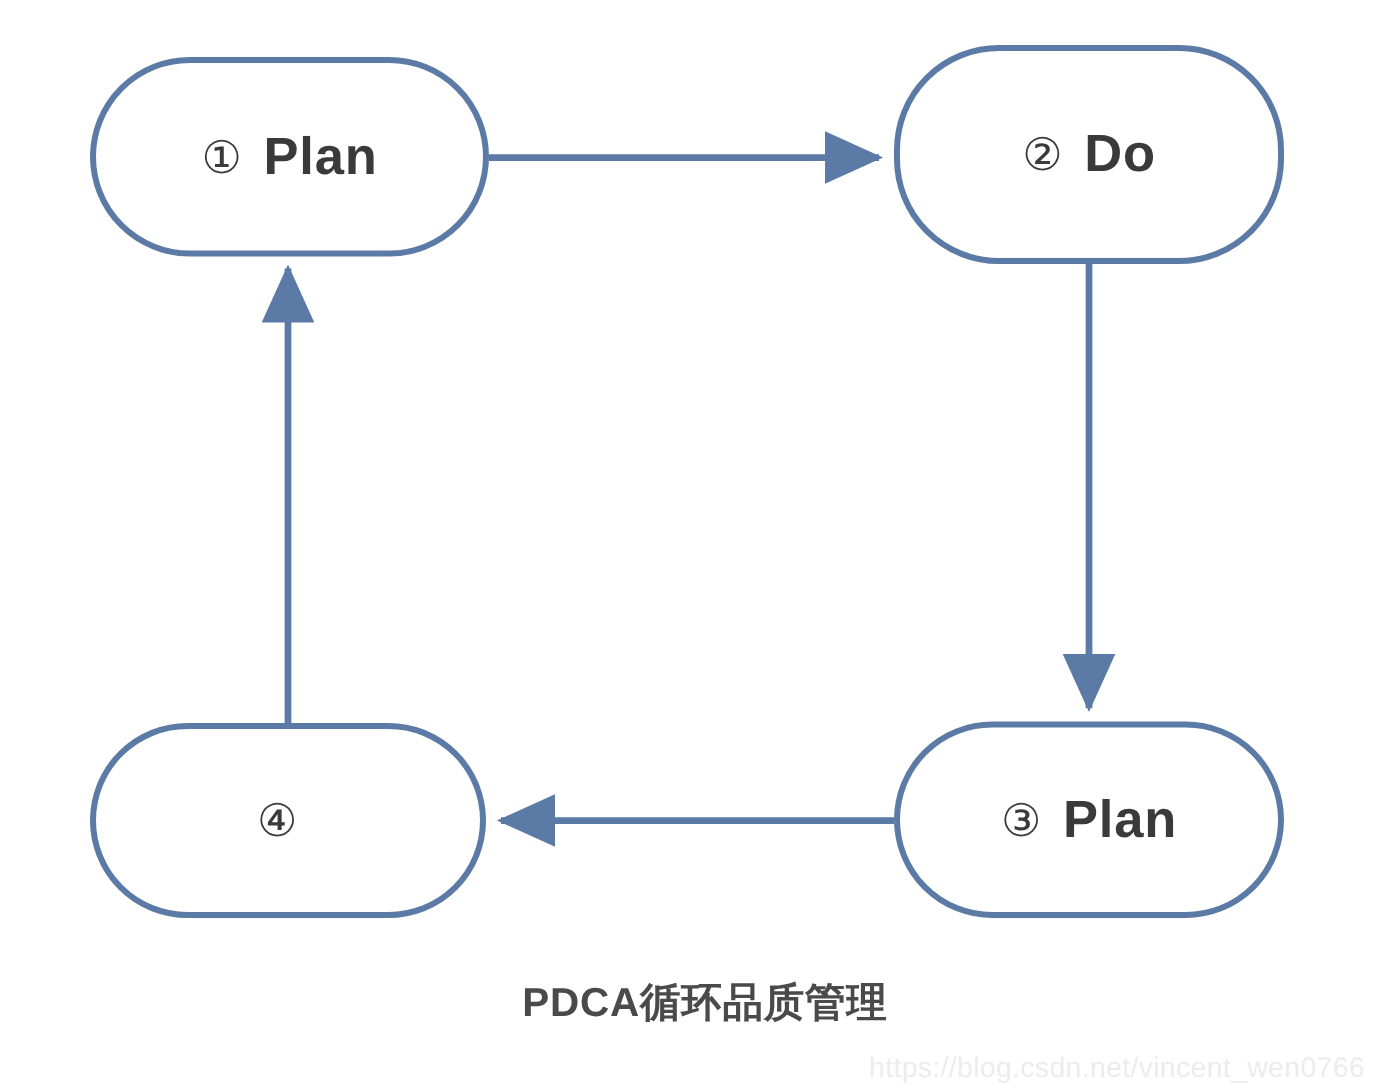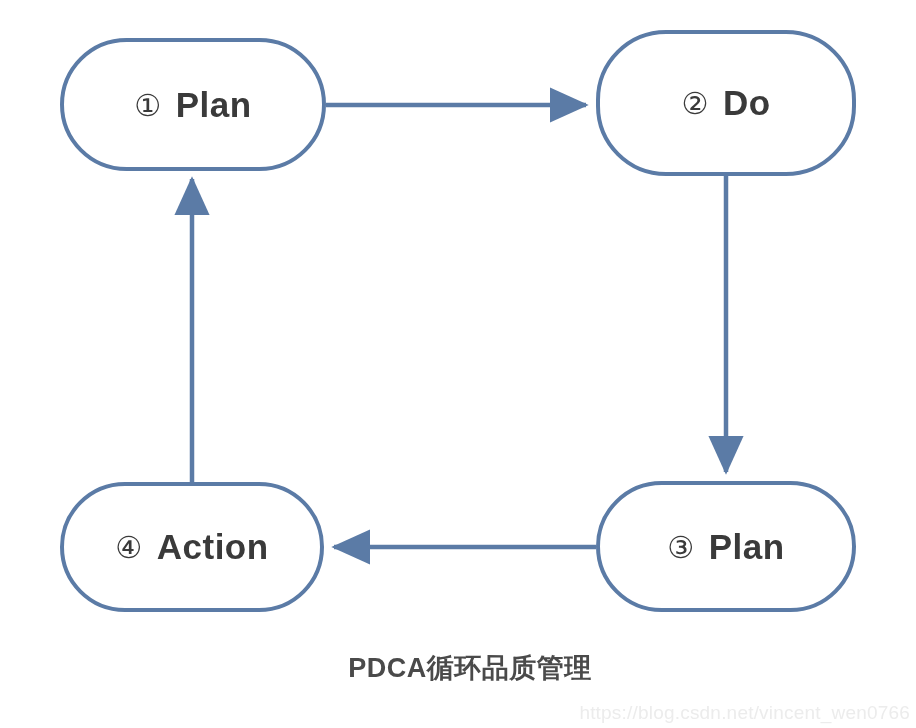--- a/index.html
+++ b/index.html
@@ -114,20 +114,19 @@
     <span>Do</span>
   </div>
 
   <div class="node" id="node-check">
     <span class="num">③</span>
     <span>Plan</span>
   </div>
 
   <div class="node" id="node-action">
     <span class="num">④</span>
-    <span>Action</span>
   </div>
 
   <div id="caption">PDCA循环品质管理</div>
 
   <div id="watermark">https://blog.csdn.net/vincent_wen0766</div>
 
 </div>
 
 </body></html>

